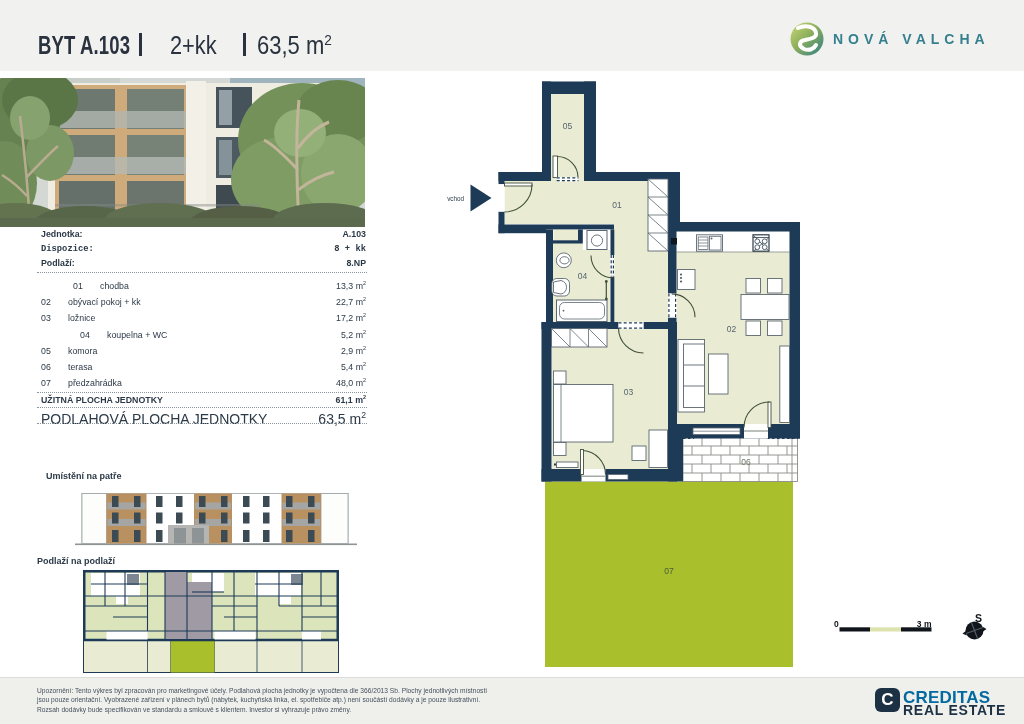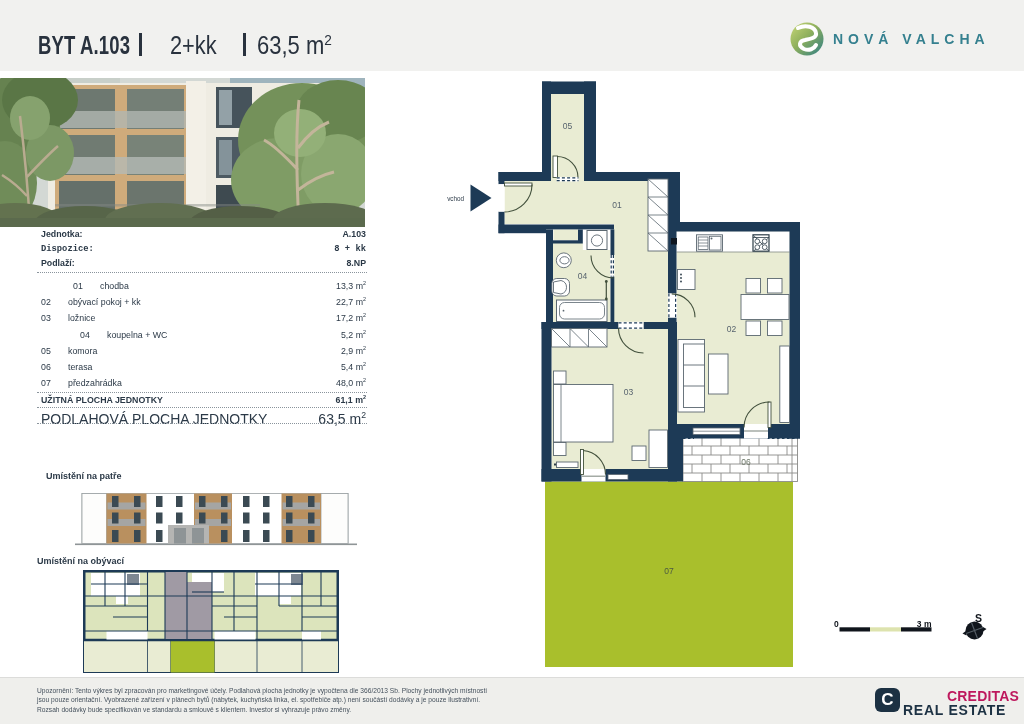--- a/index.html
+++ b/index.html
@@ -195,21 +195,21 @@
     <rect x="81" y="40" width="6.5" height="12"></rect>
     <rect x="146" y="40" width="6.5" height="12"></rect>
     <rect x="168" y="40" width="6.5" height="12"></rect>
       <rect x="188" y="40" width="6.5" height="12"></rect>
     <rect x="211" y="40" width="6.5" height="12"></rect>
       <rect x="233" y="40" width="6.5" height="12"></rect>
   </g>
 
 </svg>
 
-<div class="abs" style="left:37px;top:556px;color:#2b3947;font-size:9px;font-weight:bold;">Umístění na obývací</div>
+<div class="abs" style="left:37px;top:556px;color:#2b3947;font-size:9px;font-weight:bold;">Podlaží na podlaží</div>
 
 <svg class="abs" style="left:83px;top:570px;" width="256" height="104" viewBox="0 0 256 104">
 
   <rect x="0.5" y="70" width="255" height="32.5" fill="#e9ecd3" stroke="#1d3a56" stroke-width="1"></rect>
 
   <g stroke="#1d3a56" stroke-width="0.8">
     <line x1="64.5" y1="70" x2="64.5" y2="102.5"></line>
     <line x1="87.7" y1="70" x2="87.7" y2="102.5"></line>
     <line x1="131.5" y1="70" x2="131.5" y2="102.5"></line>
     <line x1="174" y1="70" x2="174" y2="102.5"></line>
@@ -610,14 +610,14 @@
 <div class="abs" style="left:0;top:677px;width:1024px;height:47px;background:#efefec;border-top:1px solid #dcdcda;"></div>
 
 <div class="abs" style="left:37px;top:686px;width:700px;color:#44505c;font-size:7.4px;line-height:9.3px;transform:scaleX(0.9);transform-origin:0 0;">
 Upozornění: Tento výkres byl zpracován pro marketingové účely. Podlahová plocha jednotky je vypočtena dle 366/2013 Sb. Plochy jednotlivých místností<br>
 jsou pouze orientační. Vyobrazené zařízení v plánech bytů (nábytek, kuchyňská linka, el. spotřebiče atp.) není součástí dodávky a je pouze ilustrativní.<br>
 Rozsah dodávky bude specifikován ve standardu a smlouvě s klientem. Investor si vyhrazuje právo změny.
 </div>
 
 <div class="abs" style="left:875px;top:688px;width:25px;height:24px;background:#1c3143;border-radius:6px;"></div>
 <div class="abs" style="left:875px;top:688px;width:25px;height:24px;color:#ffffff;font-size:17px;font-weight:bold;text-align:center;line-height:24px;">C</div>
-<div class="abs" style="left:903px;top:688px;color:#be185d;font-size:14px;font-weight:bold;letter-spacing:0.2px;margin-left:44px;">CREDITAS</div>
+<div class="abs" style="left:903px;top:688px;color:#0369a1;font-size:17px;font-weight:bold;letter-spacing:0.2px;">CREDITAS</div>
 <div class="abs" style="left:903px;top:701.5px;color:#1c3143;font-size:14px;font-weight:bold;letter-spacing:0.75px;">REAL ESTATE</div>
 
 </body></html>

